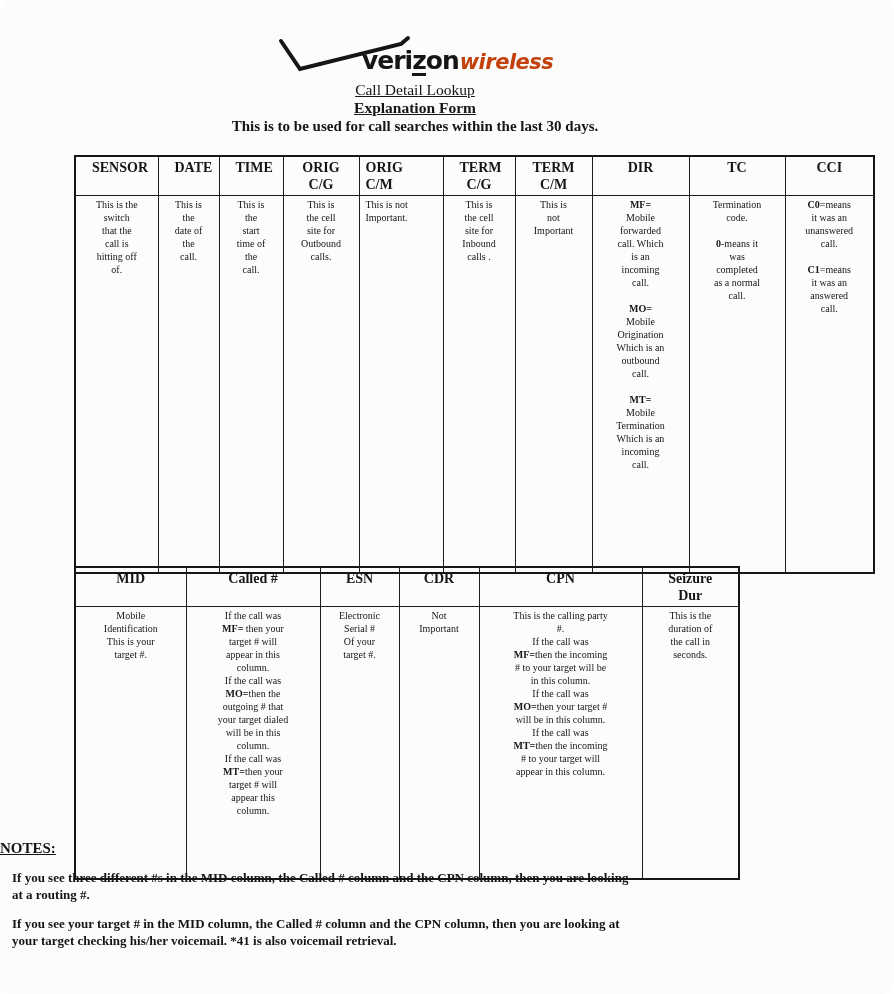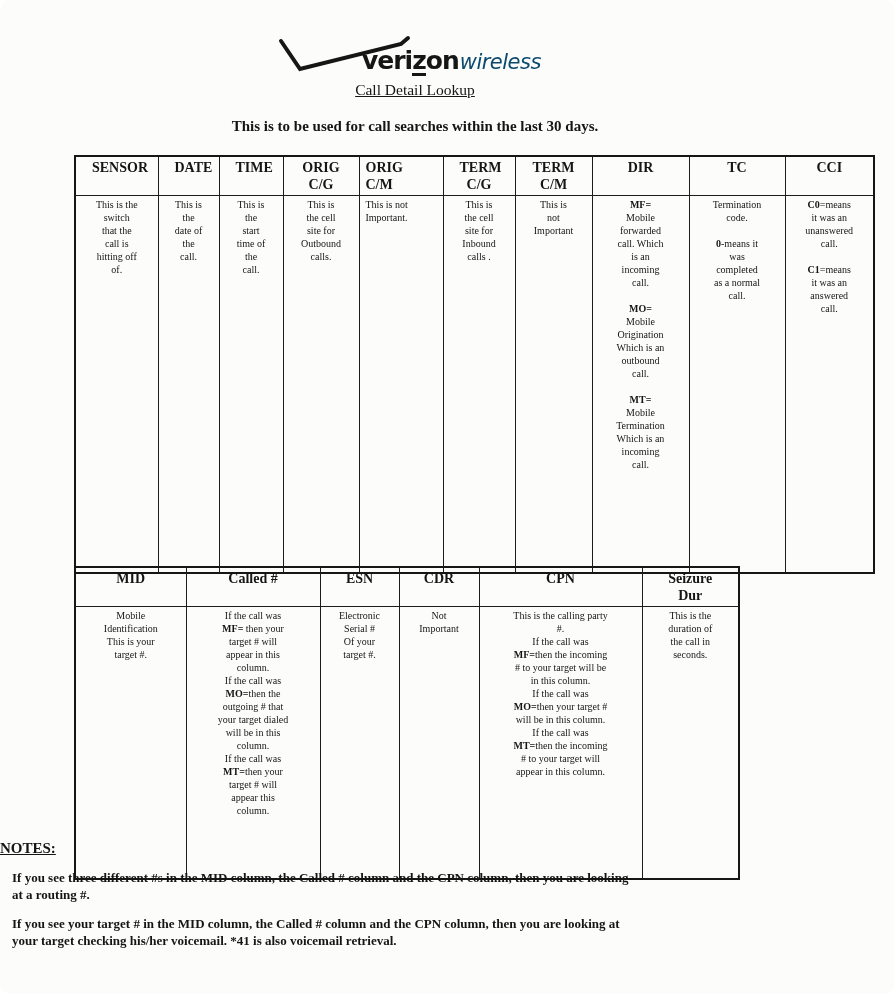--- a/index.html
+++ b/index.html
@@ -9,21 +9,21 @@
   }
   
   .logo{position:absolute;left:278px;top:33px;width:258px;height:50px;}
   .logo svg{position:absolute;left:0;top:2px;width:134px;height:44px;}
   .logo-text{
     position:absolute;left:84px;top:13px;display:flex;align-items:baseline;
     font-family:"DejaVu Sans",sans-serif;font-weight:bold;font-size:25px;
     letter-spacing:-1px;color:#161616;white-space:nowrap;
   }
   .logo-z{border-bottom:3px solid #161616;padding-bottom:0px;line-height:1;}
-  .logo-suffix{font-weight:normal;font-style:italic;font-size:21px;letter-spacing:-0.5px;margin-left:1px;color:#0c4a6e;}
+  .logo-suffix{font-weight:bold;font-style:italic;font-size:21px;letter-spacing:-0.5px;margin-left:1px;color:#c2410c;}
   
   .center-band{position:absolute;left:0;width:830px;text-align:center;}
   .title-1{top:81px;font-weight:normal;font-size:15.5px;text-decoration:underline;}
   .title-2{top:99px;font-weight:bold;font-size:15.5px;text-decoration:underline;}
   .subtitle{top:118px;font-weight:bold;font-size:15px;}
   
   table{position:absolute;border-collapse:collapse;table-layout:fixed;border:2.5px solid #161616;}
   th,td{border:1.6px solid #1c1c1c;vertical-align:top;text-align:center;padding:2px 16px;overflow:hidden;}
   th{font-weight:bold;font-size:14px;line-height:1.18;white-space:pre-line;padding-top:3px;}
   td{font-size:10px;line-height:1.3;font-weight:normal;}
@@ -51,20 +51,21 @@
     </svg>
     <div class="logo-text">
       <span>veri</span>
         <span class="logo-z">z</span>
         <span>on</span>
         <span class="logo-suffix">wireless</span>
     </div>
   </div>
 
   <div class="center-band title-1">Call Detail Lookup</div>
+  <div class="center-band title-2">Explanation Form</div>
   <div class="center-band subtitle">This is to be used for call searches within the last 30 days.</div>
 
   <table class="t1">
     <colgroup>
       <col style="width:83px">
         <col style="width:61px">
         <col style="width:64px">
         <col style="width:76px">
         <col style="width:84px">
       <col style="width:72px">

